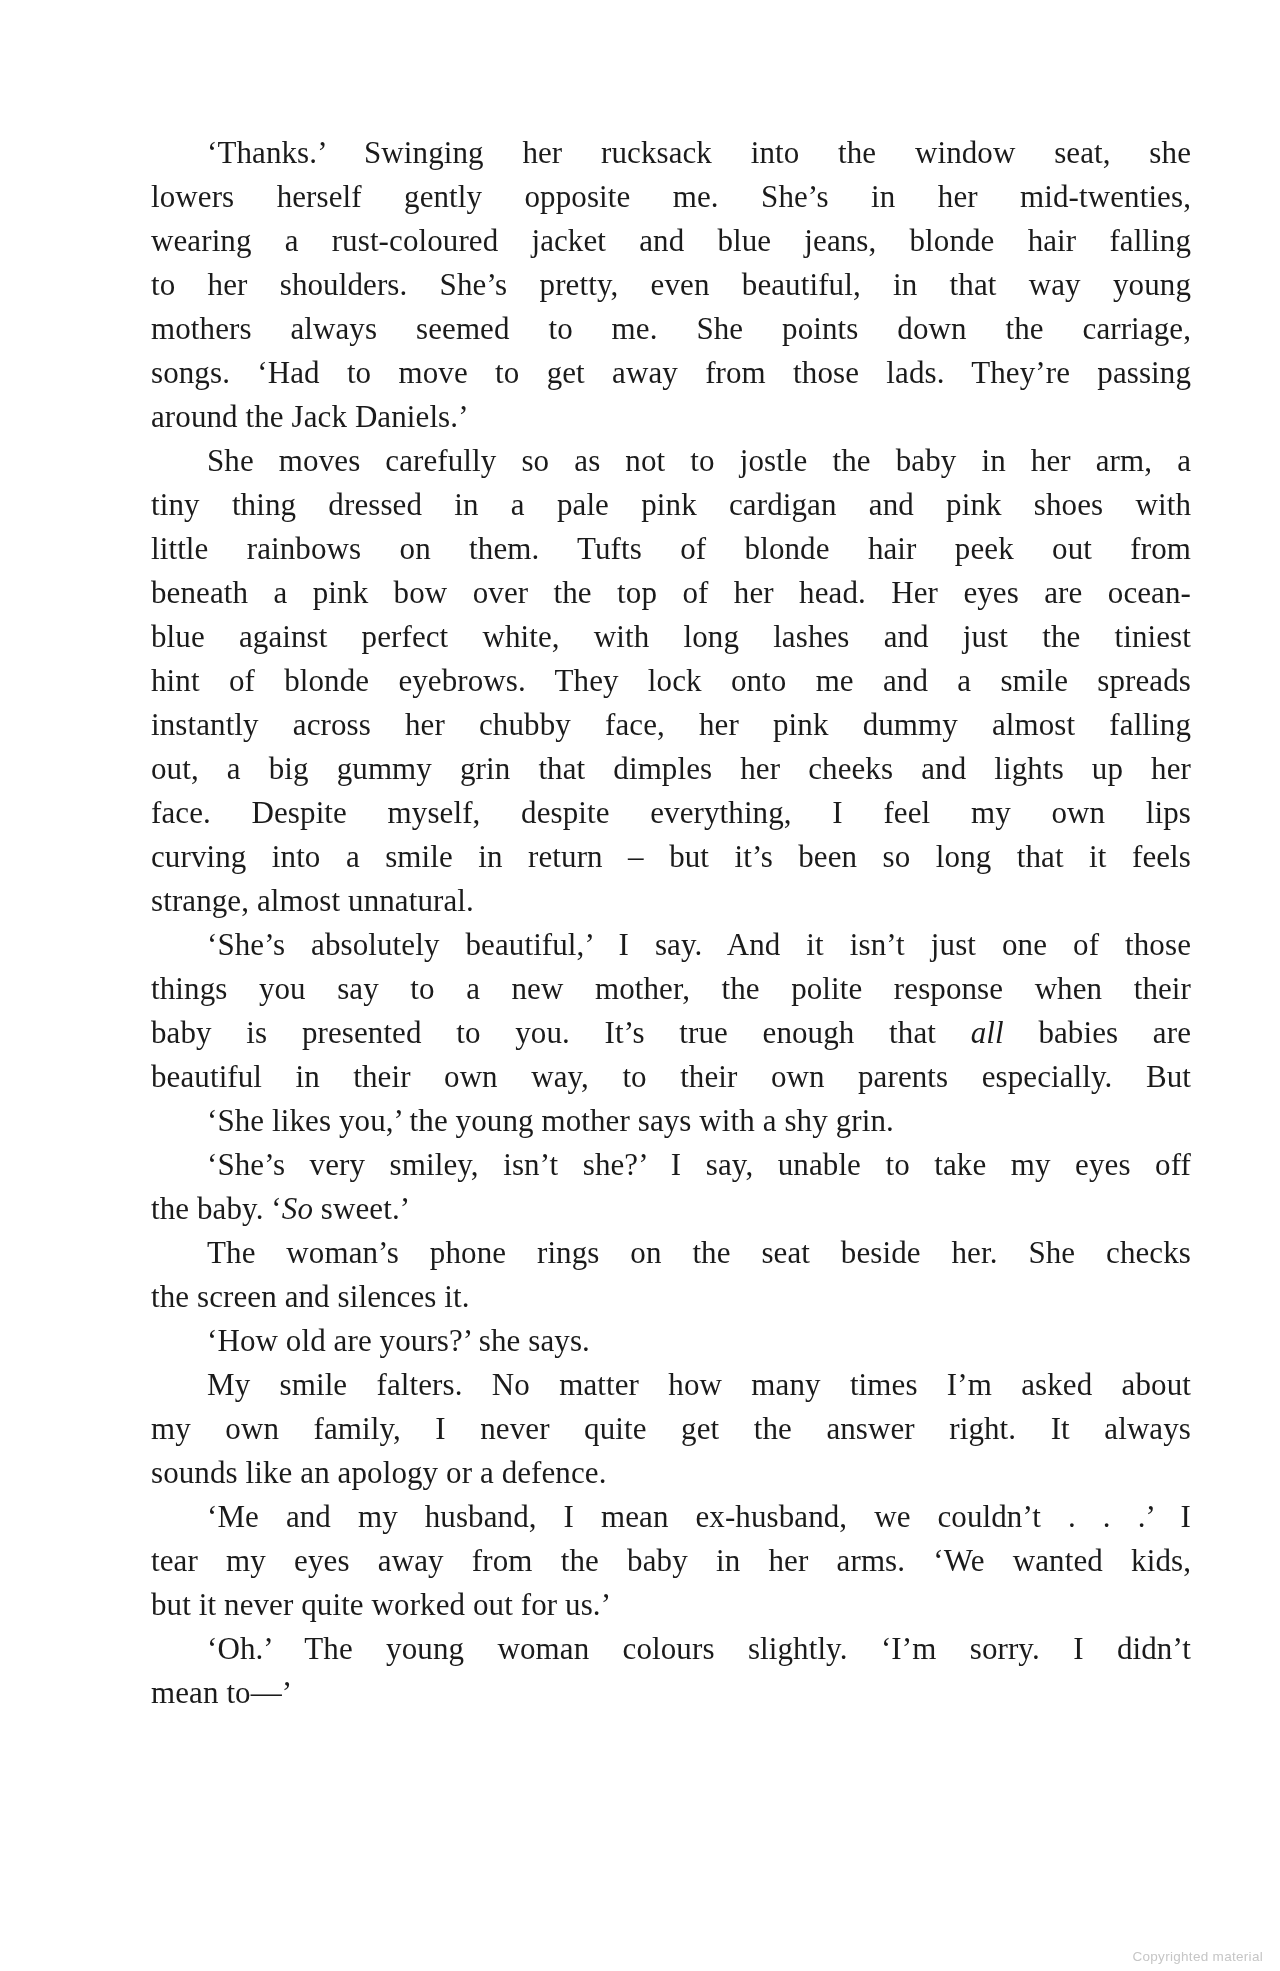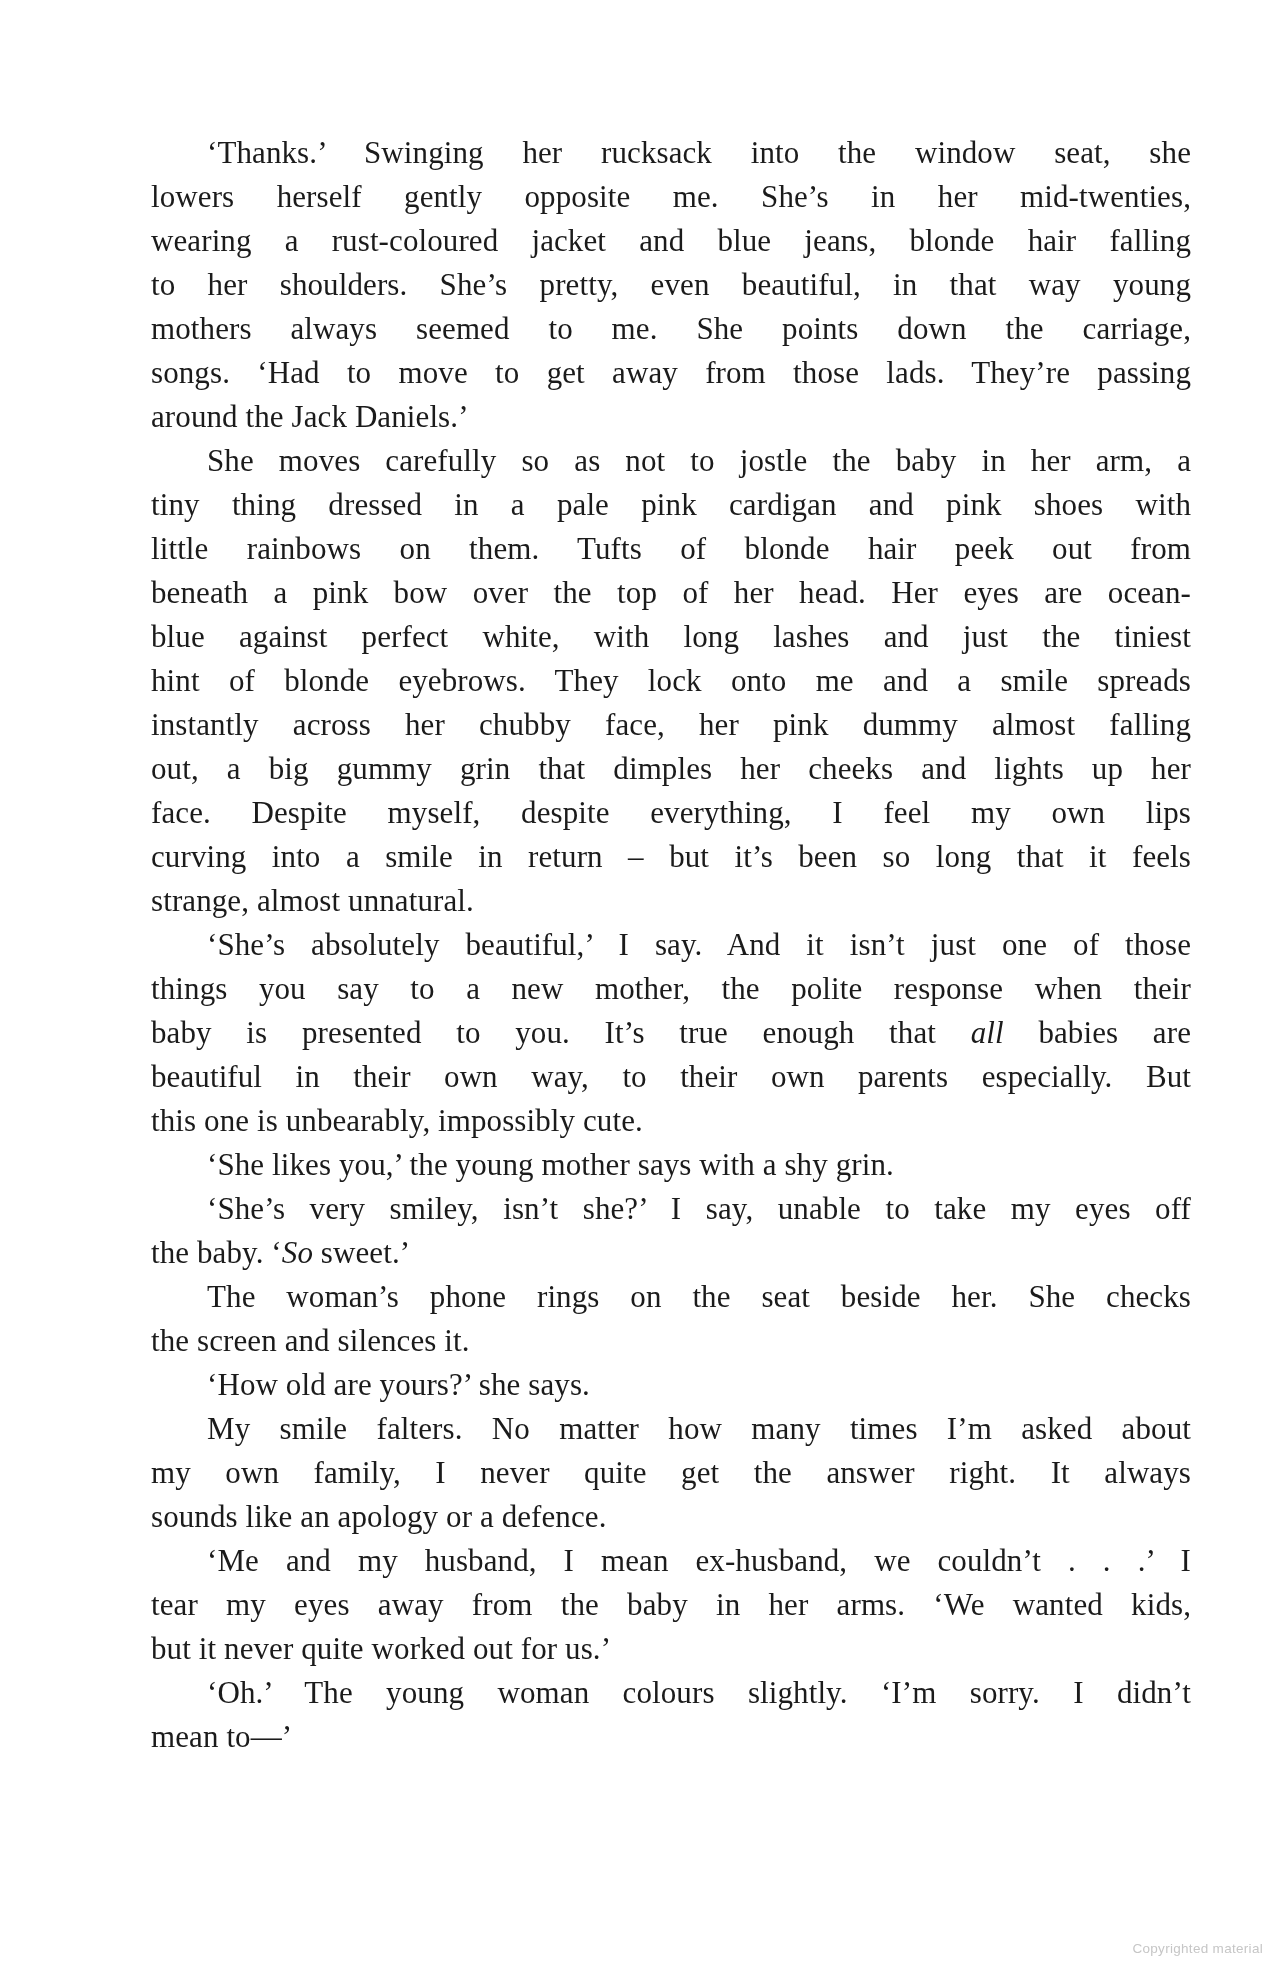--- a/index.html
+++ b/index.html
@@ -31,21 +31,21 @@
     text-align-last: justify;
   }
   .line.first { padding-left: 56px; }
   .line.last {
     text-align: center;
     text-align-last: left;
   }
   .copyright {
     position: absolute;
     right: 17px;
-    bottom: 15px;
+    bottom: 7px;
     font-family: "Liberation Sans", sans-serif;
     font-size: 13.5px;
     letter-spacing: 0.3px;
   }
 </style>
 </head>
 <body>
 
 <div class="page" style="background: rgb(255, 255, 255); color: rgb(27, 27, 27);">
   <div class="text-block" id="text-block">
@@ -69,21 +69,20 @@
         <div class="line">out, a big gummy grin that dimples her cheeks and lights up her</div>
         <div class="line">face. Despite myself, despite everything, I feel my own lips</div>
         <div class="line">curving into a smile in return – but it’s been so long that it feels</div>
         <div class="line last">strange, almost unnatural.</div>
       </div>
       <div class="para">
         <div class="line first">‘She’s absolutely beautiful,’ I say. And it isn’t just one of those</div>
         <div class="line">things you say to a new mother, the polite response when their</div>
         <div class="line">baby is presented to you. It’s true enough that <i>all</i> babies are</div>
         <div class="line">beautiful in their own way, to their own parents especially. But</div>
-        <div class="line last">this one is unbearably, impossibly cute.</div>
       </div>
       <div class="para">
         <div class="line first last">‘She likes you,’ the young mother says with a shy grin.</div>
       </div>
       <div class="para">
         <div class="line first">‘She’s very smiley, isn’t she?’ I say, unable to take my eyes off</div>
         <div class="line last">the baby. ‘<i>So</i> sweet.’</div>
       </div>
       <div class="para">
         <div class="line first">The woman’s phone rings on the seat beside her. She checks</div>

